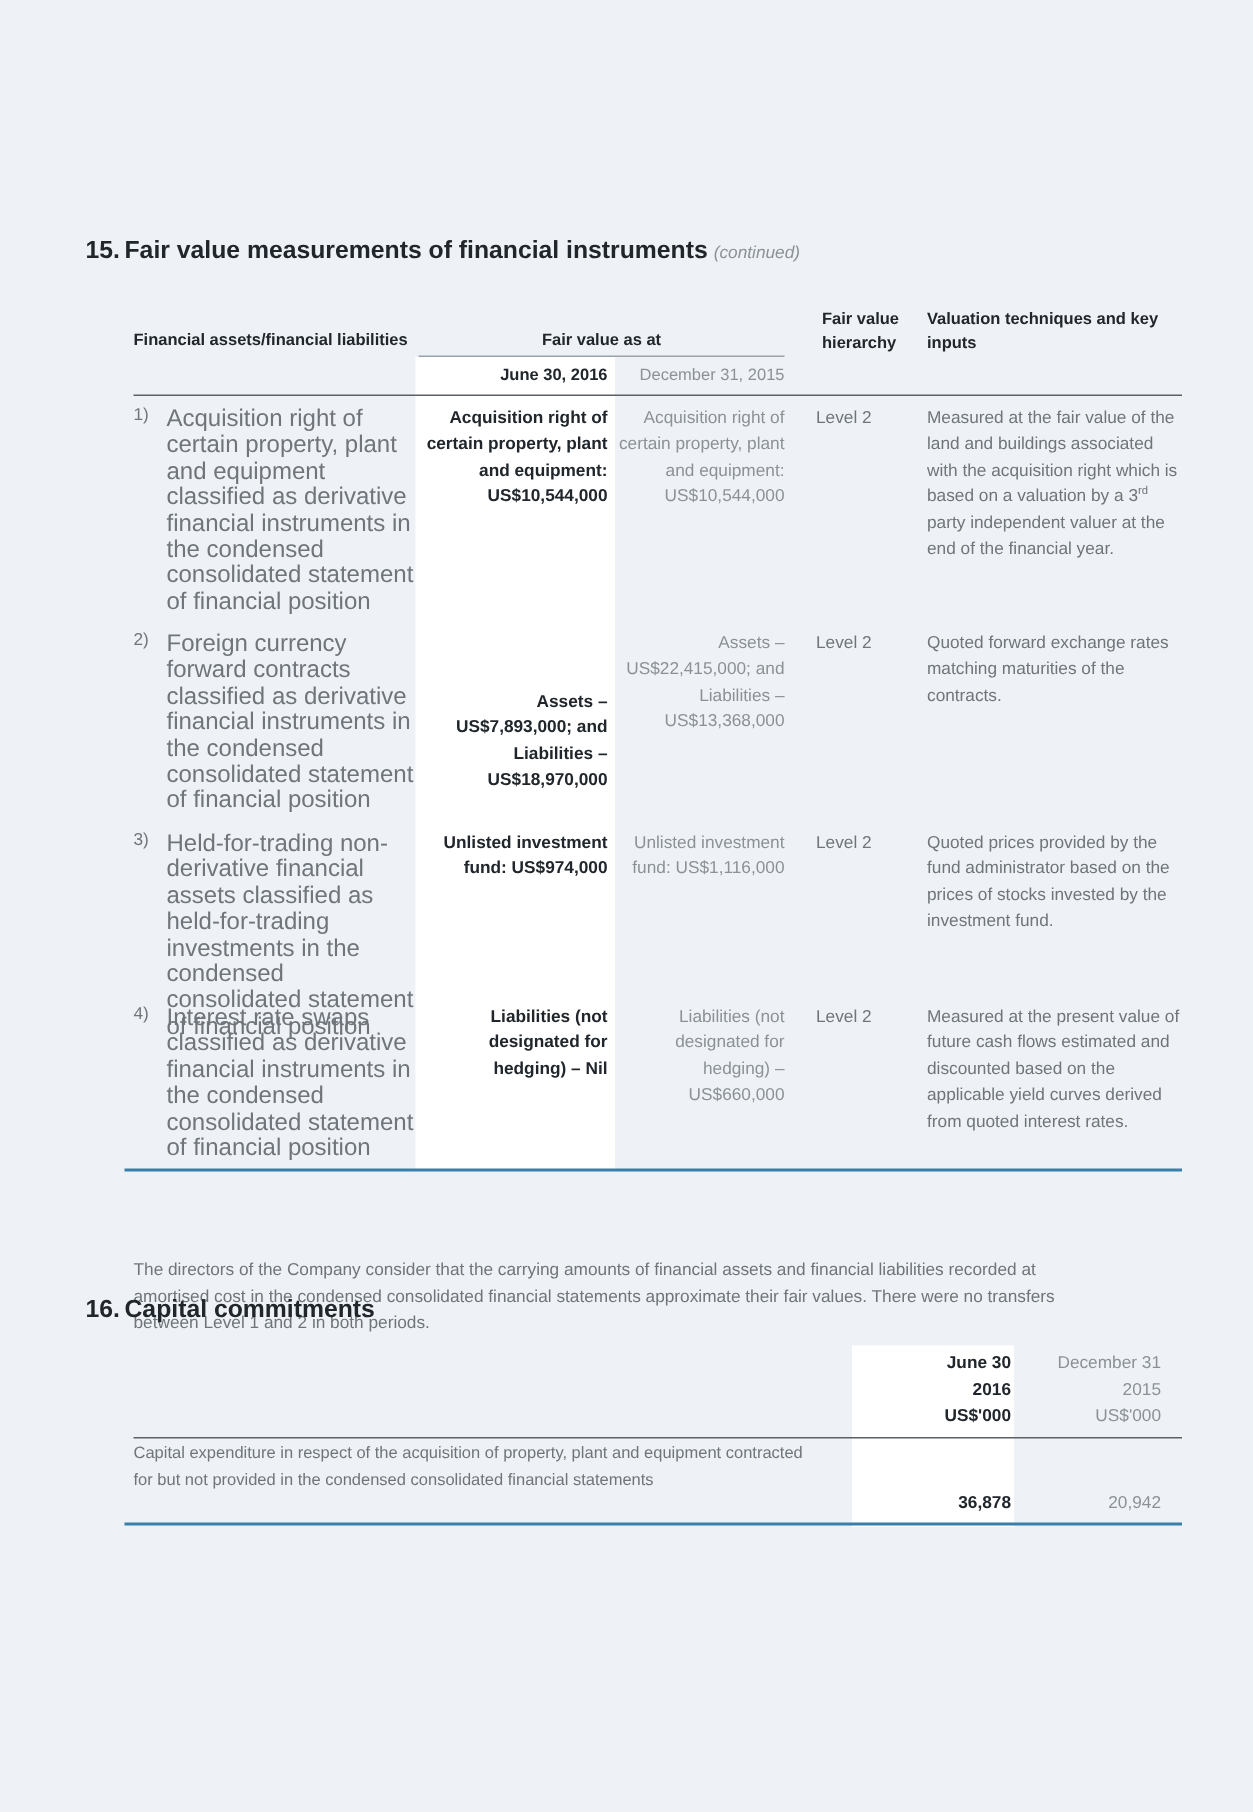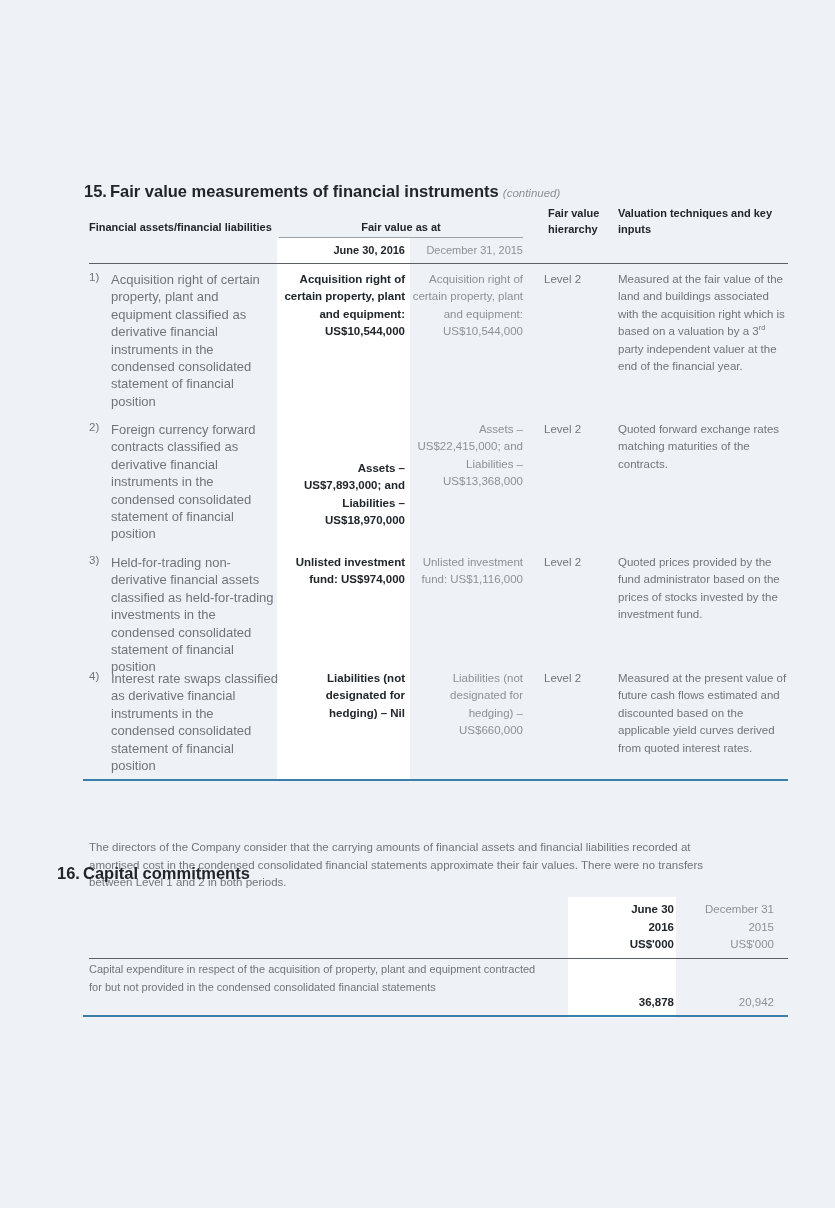--- a/index.html
+++ b/index.html
@@ -51,21 +51,21 @@
     white-space: nowrap;
   }
   .note-title .num { display: inline-block; min-width: 26px; }
   .note-title .cont {
     font-size: 11.5px;
     font-weight: normal;
     font-style: italic;
     color: #8b9197;
     margin-left: 4px;
   }
-  #note15 { top: 182px; margin-left: 27px; }
+  #note15 { top: 158px; }
   #note16 { top: 864px; }
 
   
   .tbl {
     position: absolute;
     box-sizing: border-box;
   }
   .whiteband {
     position: absolute;
     background: #ffffff;
@@ -98,21 +98,21 @@
   #h-hier      { left: 548px; top: 205px; width: 58px; text-align: left; line-height: 16px;}
   #h-val       { left: 618px; top: 205px; width: 170px; text-align: left; line-height: 16px;}
 
   .t15-row { position: absolute; z-index: 2; }
   .c-idx {
     position: absolute; left: 89px; width: 22px;
     font-size: 11.5px; color: #6f757b;
   }
   .c-desc {
     position: absolute; left: 111px; width: 168px;
-    font-size: 13px; color: #6f757b; line-height: 17.4px;
+    font-size: 16px; color: #6f757b; line-height: 17.4px;
     text-indent: 16px;
   }
   .c-desc .fl { margin-left: -16px; }
   .c-cur {
     position: absolute; left: 281px; width: 124px;
     font-size: 11.5px; font-weight: bold; color: #20262b;
     line-height: 17.4px; text-align: right;
   }
   .c-prev {
     position: absolute; left: 412px; width: 111px;

